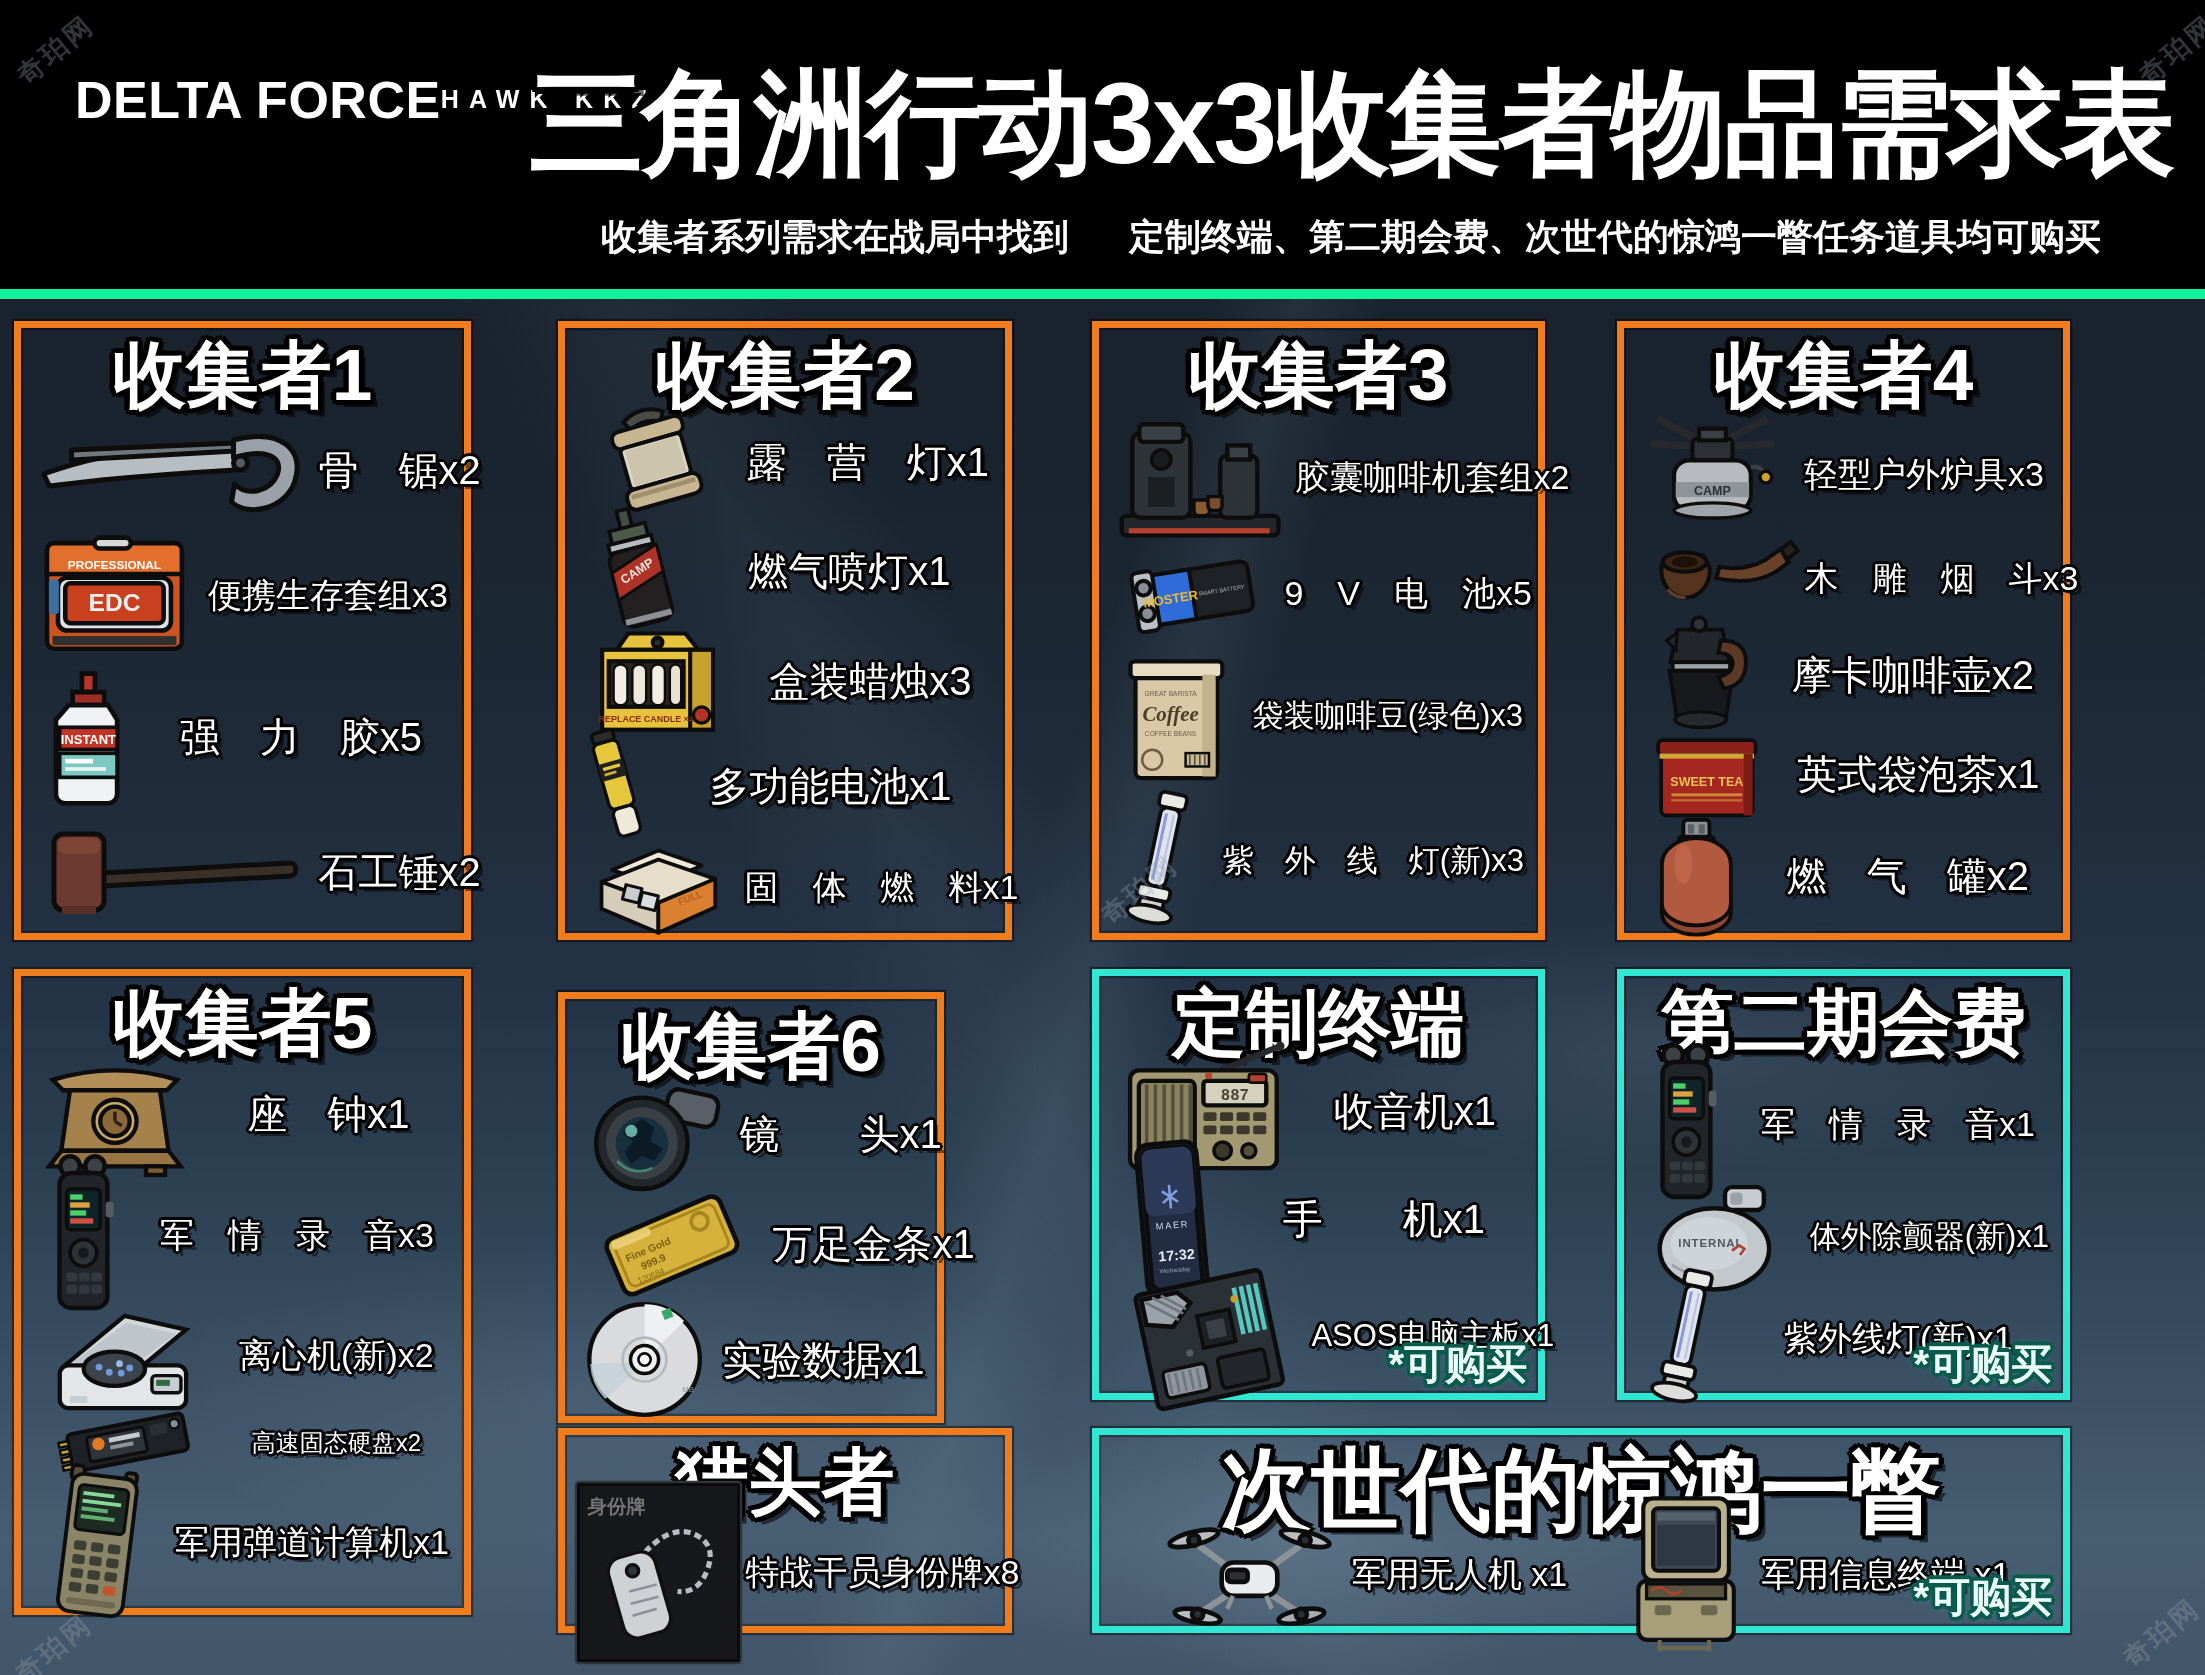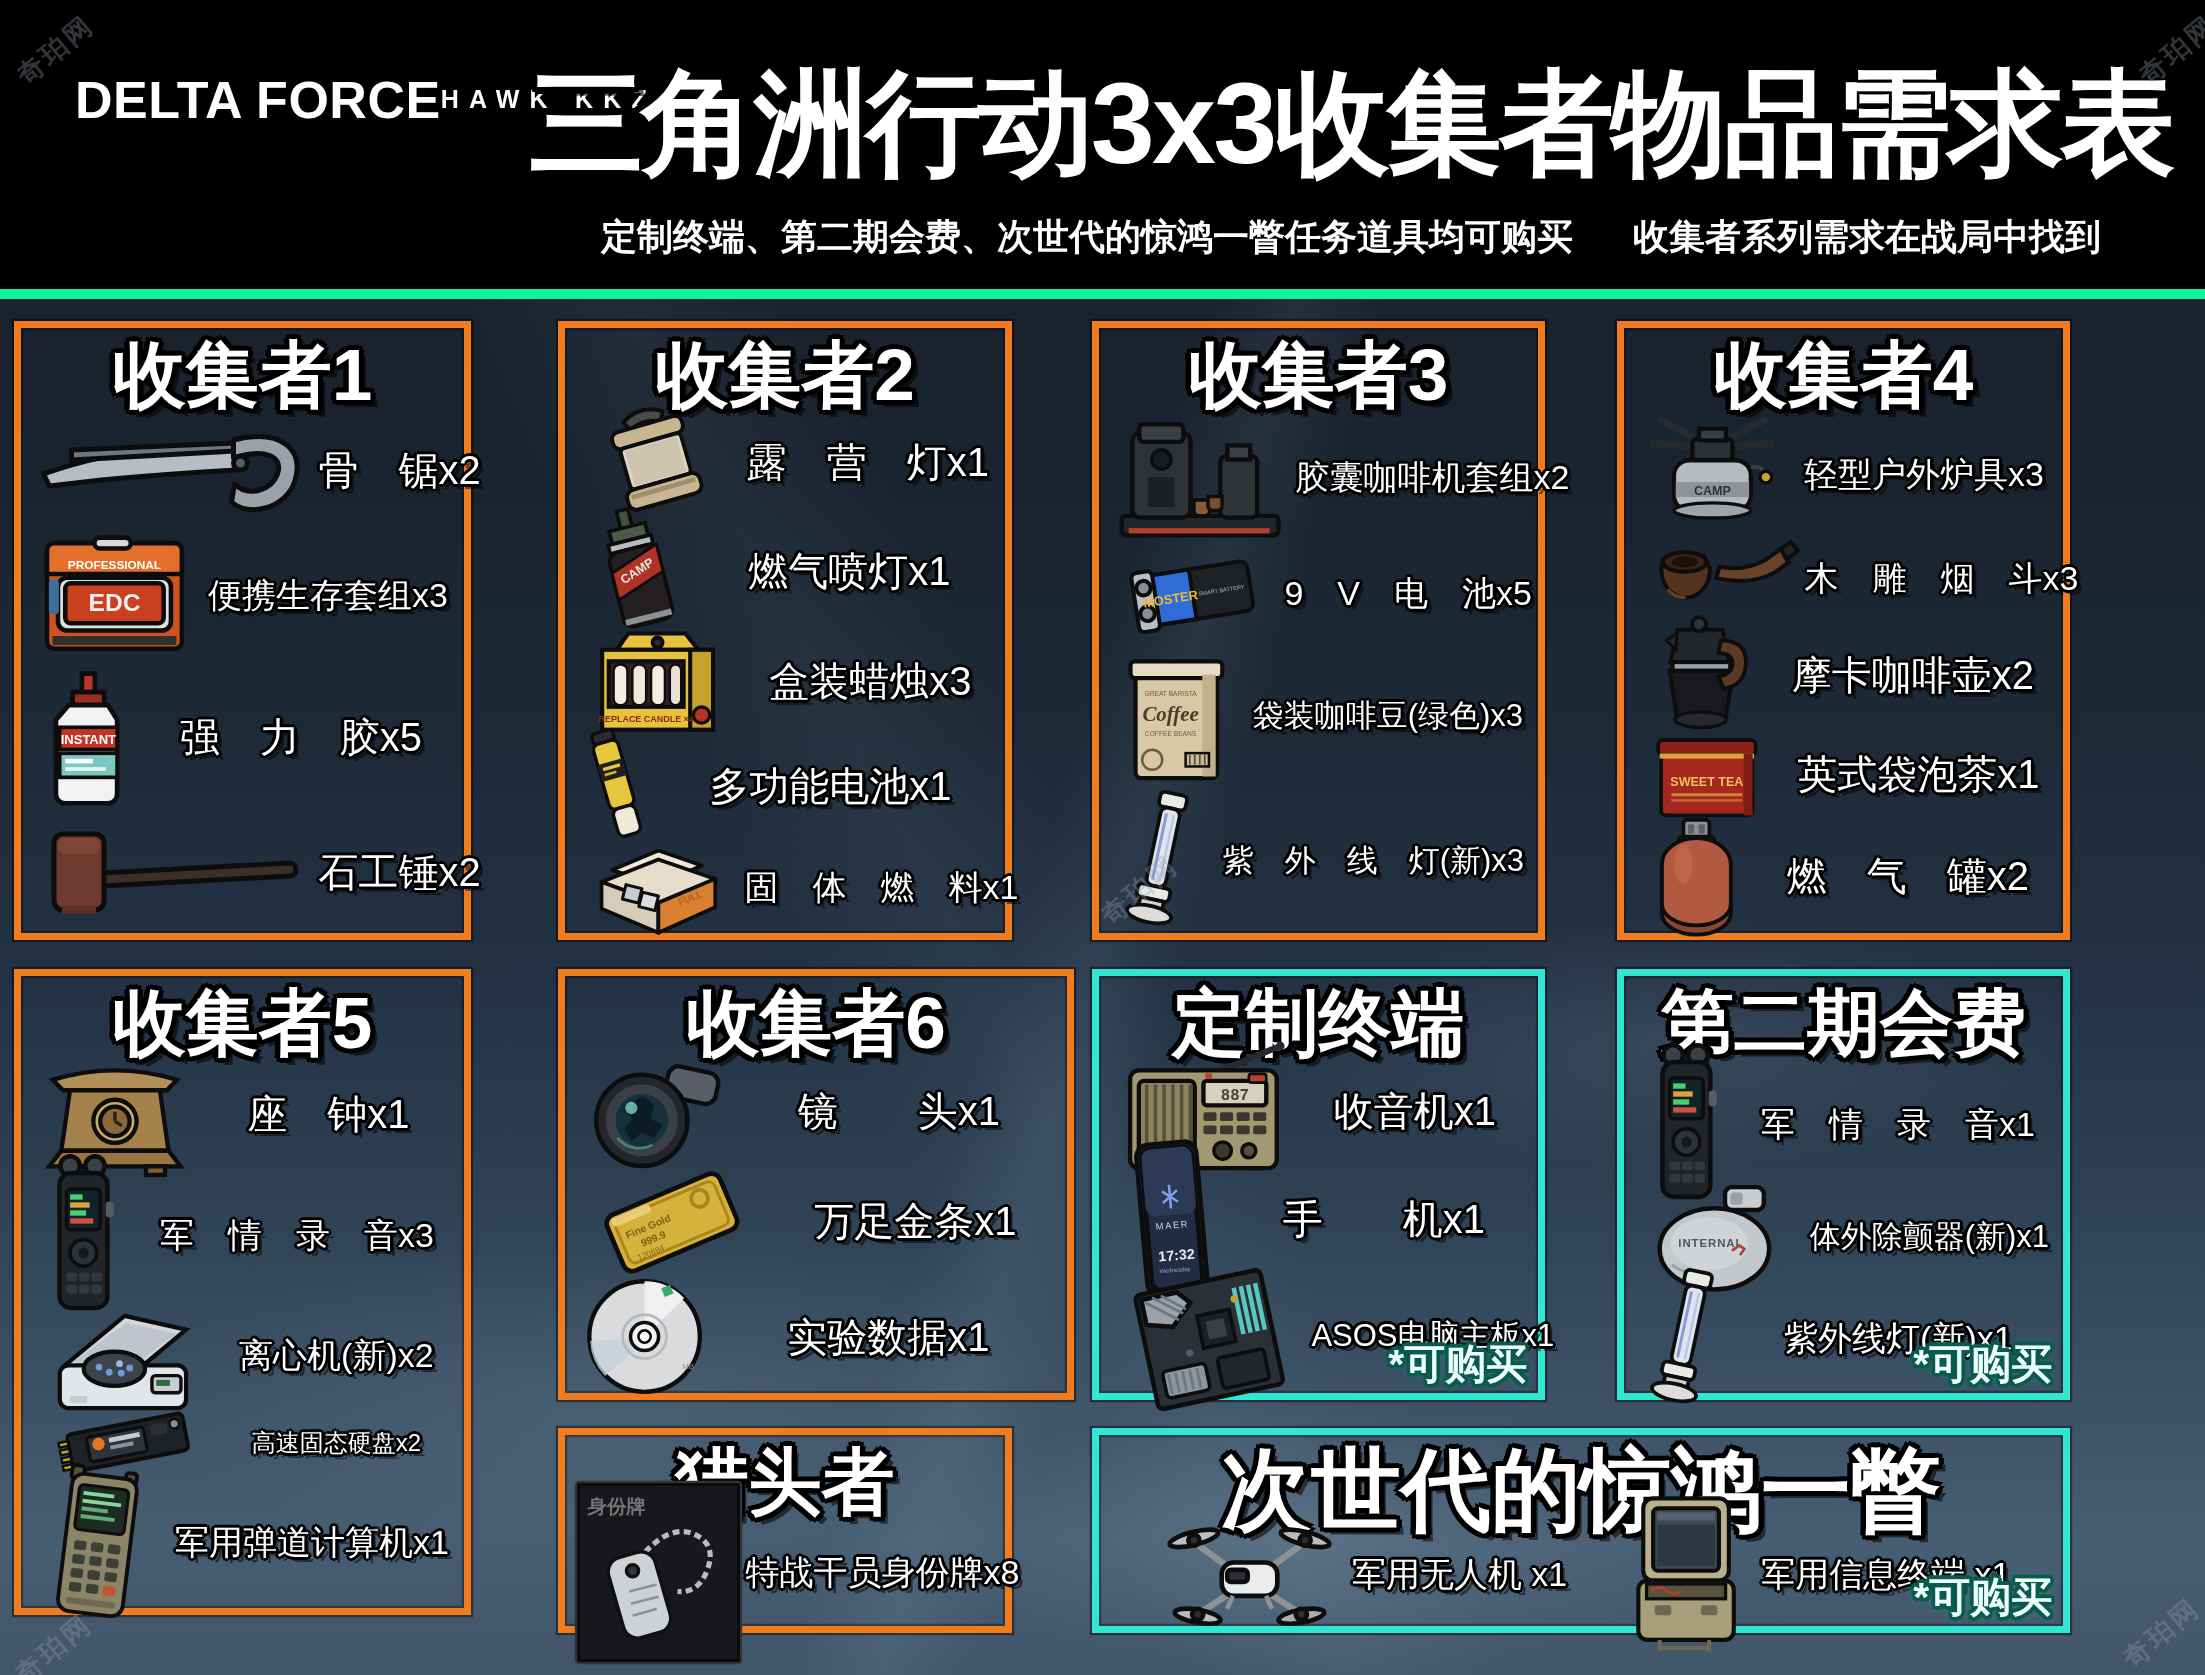--- a/index.html
+++ b/index.html
@@ -88,22 +88,22 @@
       <svg class="tri" viewBox="0 0 340 330">
         <path d="M170 16 L326 318 H14 Z" fill="none" stroke="#2ae583" stroke-width="40" stroke-linejoin="miter"></path>
         <path d="M182 88 L140 204 h30 L148 290 L224 168 h-34 L212 88 Z" fill="#2ae583"></path>
       </svg>
       <div class="brand">DELTA FORCE</div>
       <div class="brand-sub">HAWK KKZ</div>
     </div>
     <div class="titlebox">
       <h1>三角洲行动3x3收集者物品需求表</h1>
       <div class="subtitle">
+        <span>收集者系列需求在战局中找到</span>
         <span>定制终端、第二期会费、次世代的惊鸿一瞥任务道具均可购买</span>
-        <span>收集者系列需求在战局中找到</span>
       </div>
     </div>
   </header>
   <div class="greenbar"></div>
   <div class="bg"></div>
   <main id="panels">
       <section class="panel orange" style="left: 14px; top: 321px; width: 457px; height: 619px;">
         <h2>收集者1</h2>
         <div class="rows">
           <div class="item">
@@ -531,21 +531,21 @@
                   </g>
                   <rect x="86" y="158" width="16" height="12" rx="3" fill="#c2552c" stroke="none"></rect>
                   <rect x="40" y="178" width="64" height="8" rx="4" fill="#6e6850" stroke="none"></rect>
                 </g>
               </svg>
             </div>
             <div class="label" style="font-size:34px">军用弹道计算机x1</div>
           </div>
         </div>
       </section>
-      <section class="panel orange" style="left: 558px; top: 969px; width: 516px; height: 431px;">
+      <section class="panel orange" style="left: 558px; top: 992px; width: 386px; height: 431px;">
         <h2>收集者6</h2>
         <div class="rows">
           <div class="item">
             <div class="icon ic-camera-lens">
               <svg viewBox="0 0 175 140">
                 <g stroke="#0d0d0d" stroke-width="5">
                   <rect x="100" y="22" width="58" height="36" rx="12" fill="#585f66" transform="rotate(12 129 40)"></rect>
                   <circle cx="72" cy="80" r="52" fill="#23272b"></circle>
                   <circle cx="72" cy="80" r="41" fill="#3a4046" stroke="none"></circle>
                   <circle cx="72" cy="80" r="30" fill="#16303f" stroke="none"></circle>

